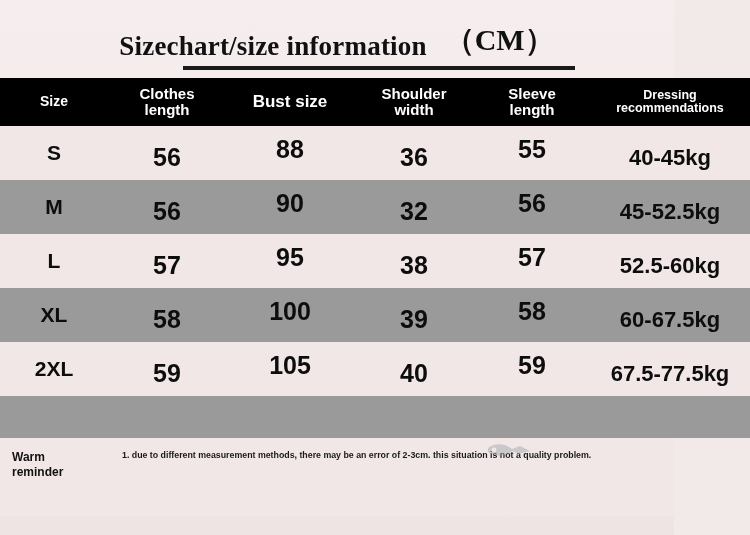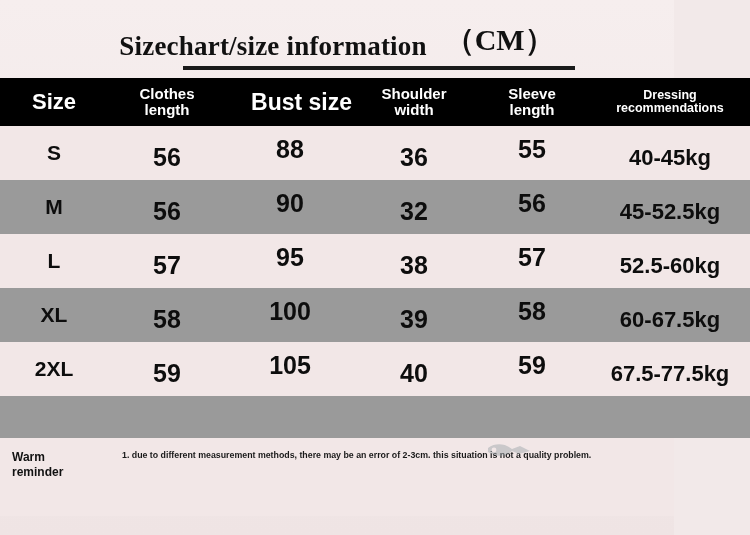--- a/index.html
+++ b/index.html
@@ -75,26 +75,25 @@
     color: #fff;
     height: 48px;
     font-size: 13.5px;
     font-weight: bold;
     text-align: center;
     vertical-align: middle;
     line-height: 1.08;
     padding: 0 2px;
   }
   .header-row th.size-h {
-    font-size: 22px;
+    font-size: 14px;
     font-weight: bold;
   }
   .header-row th.bust-h {
-    font-size: 23px;
-    text-align: right;
+    font-size: 17px;
   }
   .header-row th.shoulder-h,
   .header-row th.sleeve-h,
   .header-row th.clothes-h {
     font-size: 15px;
   }
   .header-row th.dress-h {
     font-size: 12.5px;
   }
 

